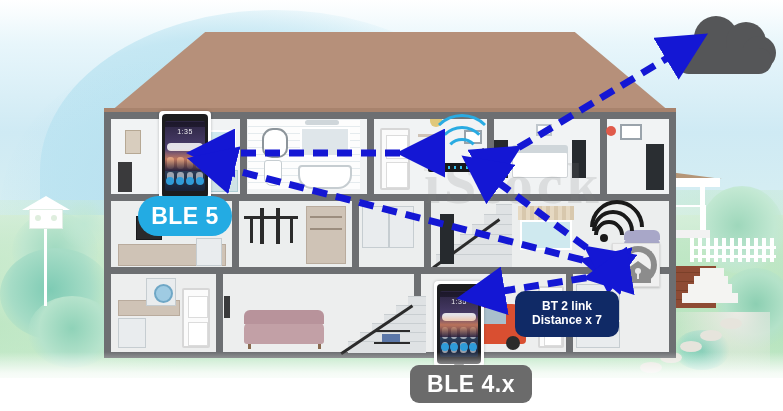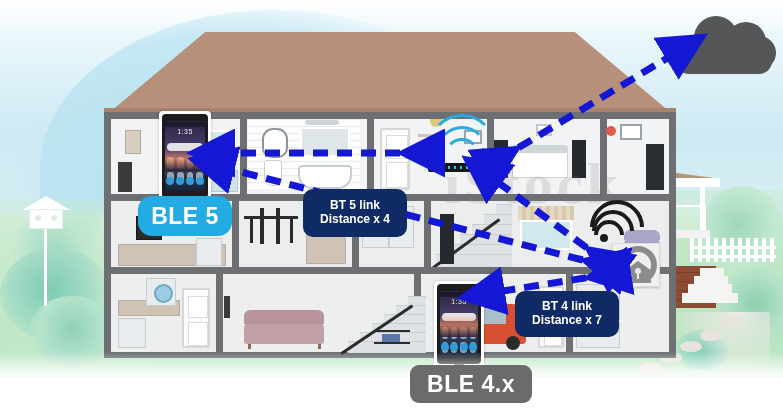--- a/index.html
+++ b/index.html
@@ -122,21 +122,21 @@
   .cloud{position:absolute;}
   .cl{position:absolute;border-radius:50%;background:#555658;}
   .cl-base{position:absolute;border-radius:26px;background:#555658;}
 
   
   .arrows{position:absolute;left:0;top:0;width:783px;height:411px;pointer-events:none;}
 
   
   .lbl{position:absolute;display:flex;align-items:center;justify-content:center;
        color:#fff;font-weight:bold;text-align:center;line-height:1.15;}
-  .lbl-ble5{left:138px;top:196px;width:94px;height:40px;background:#23ABE3;border-radius:14px;font-size:23px;letter-spacing:.5px;}
+  .lbl-ble5{left:138px;top:196px;width:94px;height:40px;background:#23ABE3;border-radius:20px;font-size:23px;letter-spacing:.5px;}
   .lbl-ble4{left:410px;top:365px;width:122px;height:38px;background:#6b6b6b;border-radius:9px;font-size:23px;letter-spacing:.5px;}
   .lbl-bt5{left:303px;top:189px;width:104px;height:48px;background:#102a66;border-radius:10px;font-size:12px;}
   .lbl-bt4{left:515px;top:291px;width:104px;height:46px;background:#102a66;border-radius:10px;font-size:12px;}
 
   .wm{position:absolute;color:rgba(120,120,120,.18);font-size:58px;font-weight:bold;letter-spacing:4px;
       font-family:"Liberation Serif",serif;}
 </style>
 </head>
 <body>
 
@@ -321,21 +321,21 @@
     <div class="door-pan" style="left:4px;top:6px;width:16px;height:22px;"></div>
     <div class="door-pan" style="left:4px;top:34px;width:16px;height:22px;"></div>
   </div>
   <div class="car" style="left:452px;top:304px;width:74px;height:40px;"></div>
   <div class="car-win" style="left:464px;top:308px;width:42px;height:16px;"></div>
   <div class="fur" style="left:462px;top:336px;width:14px;height:14px;border-radius:50%;background:#2b2b2b;"></div>
   <div class="fur" style="left:506px;top:336px;width:14px;height:14px;border-radius:50%;background:#2b2b2b;"></div>
   <div class="appl" style="left:576px;top:284px;width:44px;height:36px;"></div>
   <div class="appl" style="left:576px;top:322px;width:44px;height:26px;"></div>
 
-  <div class="wm" style="left:424px;top:150px;transform:rotate(0deg);margin-left:20px;">iStock</div>
+  <div class="wm" style="left:424px;top:150px;transform:rotate(0deg);">iStock</div>
 
   <div class="phone" style="left:159px;top:111px;width:46px;height:84px;">
     <div class="phone-body">
       <div class="phone-screen">
         <div class="ph-status"></div>
         <div class="ph-clock">1:35</div>
         <div class="ph-search"></div>
         <div class="ph-grid">
           <div class="ph-app"></div>
             <div class="ph-app"></div>
@@ -449,30 +449,24 @@
     </g>
 
     <g>
       <line x1="610" y1="274" x2="484" y2="294" stroke="#1417d4" stroke-width="7" stroke-dasharray="15 9" marker-end="url(#ah)" marker-start="url(#ah)"></line>
     </g>
   </svg>
 
   <div class="lbl lbl-ble5">BLE 5</div>
   <div class="lbl lbl-ble4">BLE 4.x</div>
 
-  <div class="lbl lbl-bt5">
-    <div>
-      <div>BT  5 link</div>
-      <div>Distance x 4</div>
-    </div>
-  </div>
 
   <div class="lbl lbl-bt4">
     <div>
-      <div>BT  4 link</div>
+      <div>BT  2 link</div>
       <div>Distance x 7</div>
     </div>
   </div>
 
   <div class="bottom-fade"></div>
   <div class="bottom-white"></div>
 
   <div class="lbl lbl-ble4" style="z-index:9;">BLE 4.x</div>
 </div>
 

